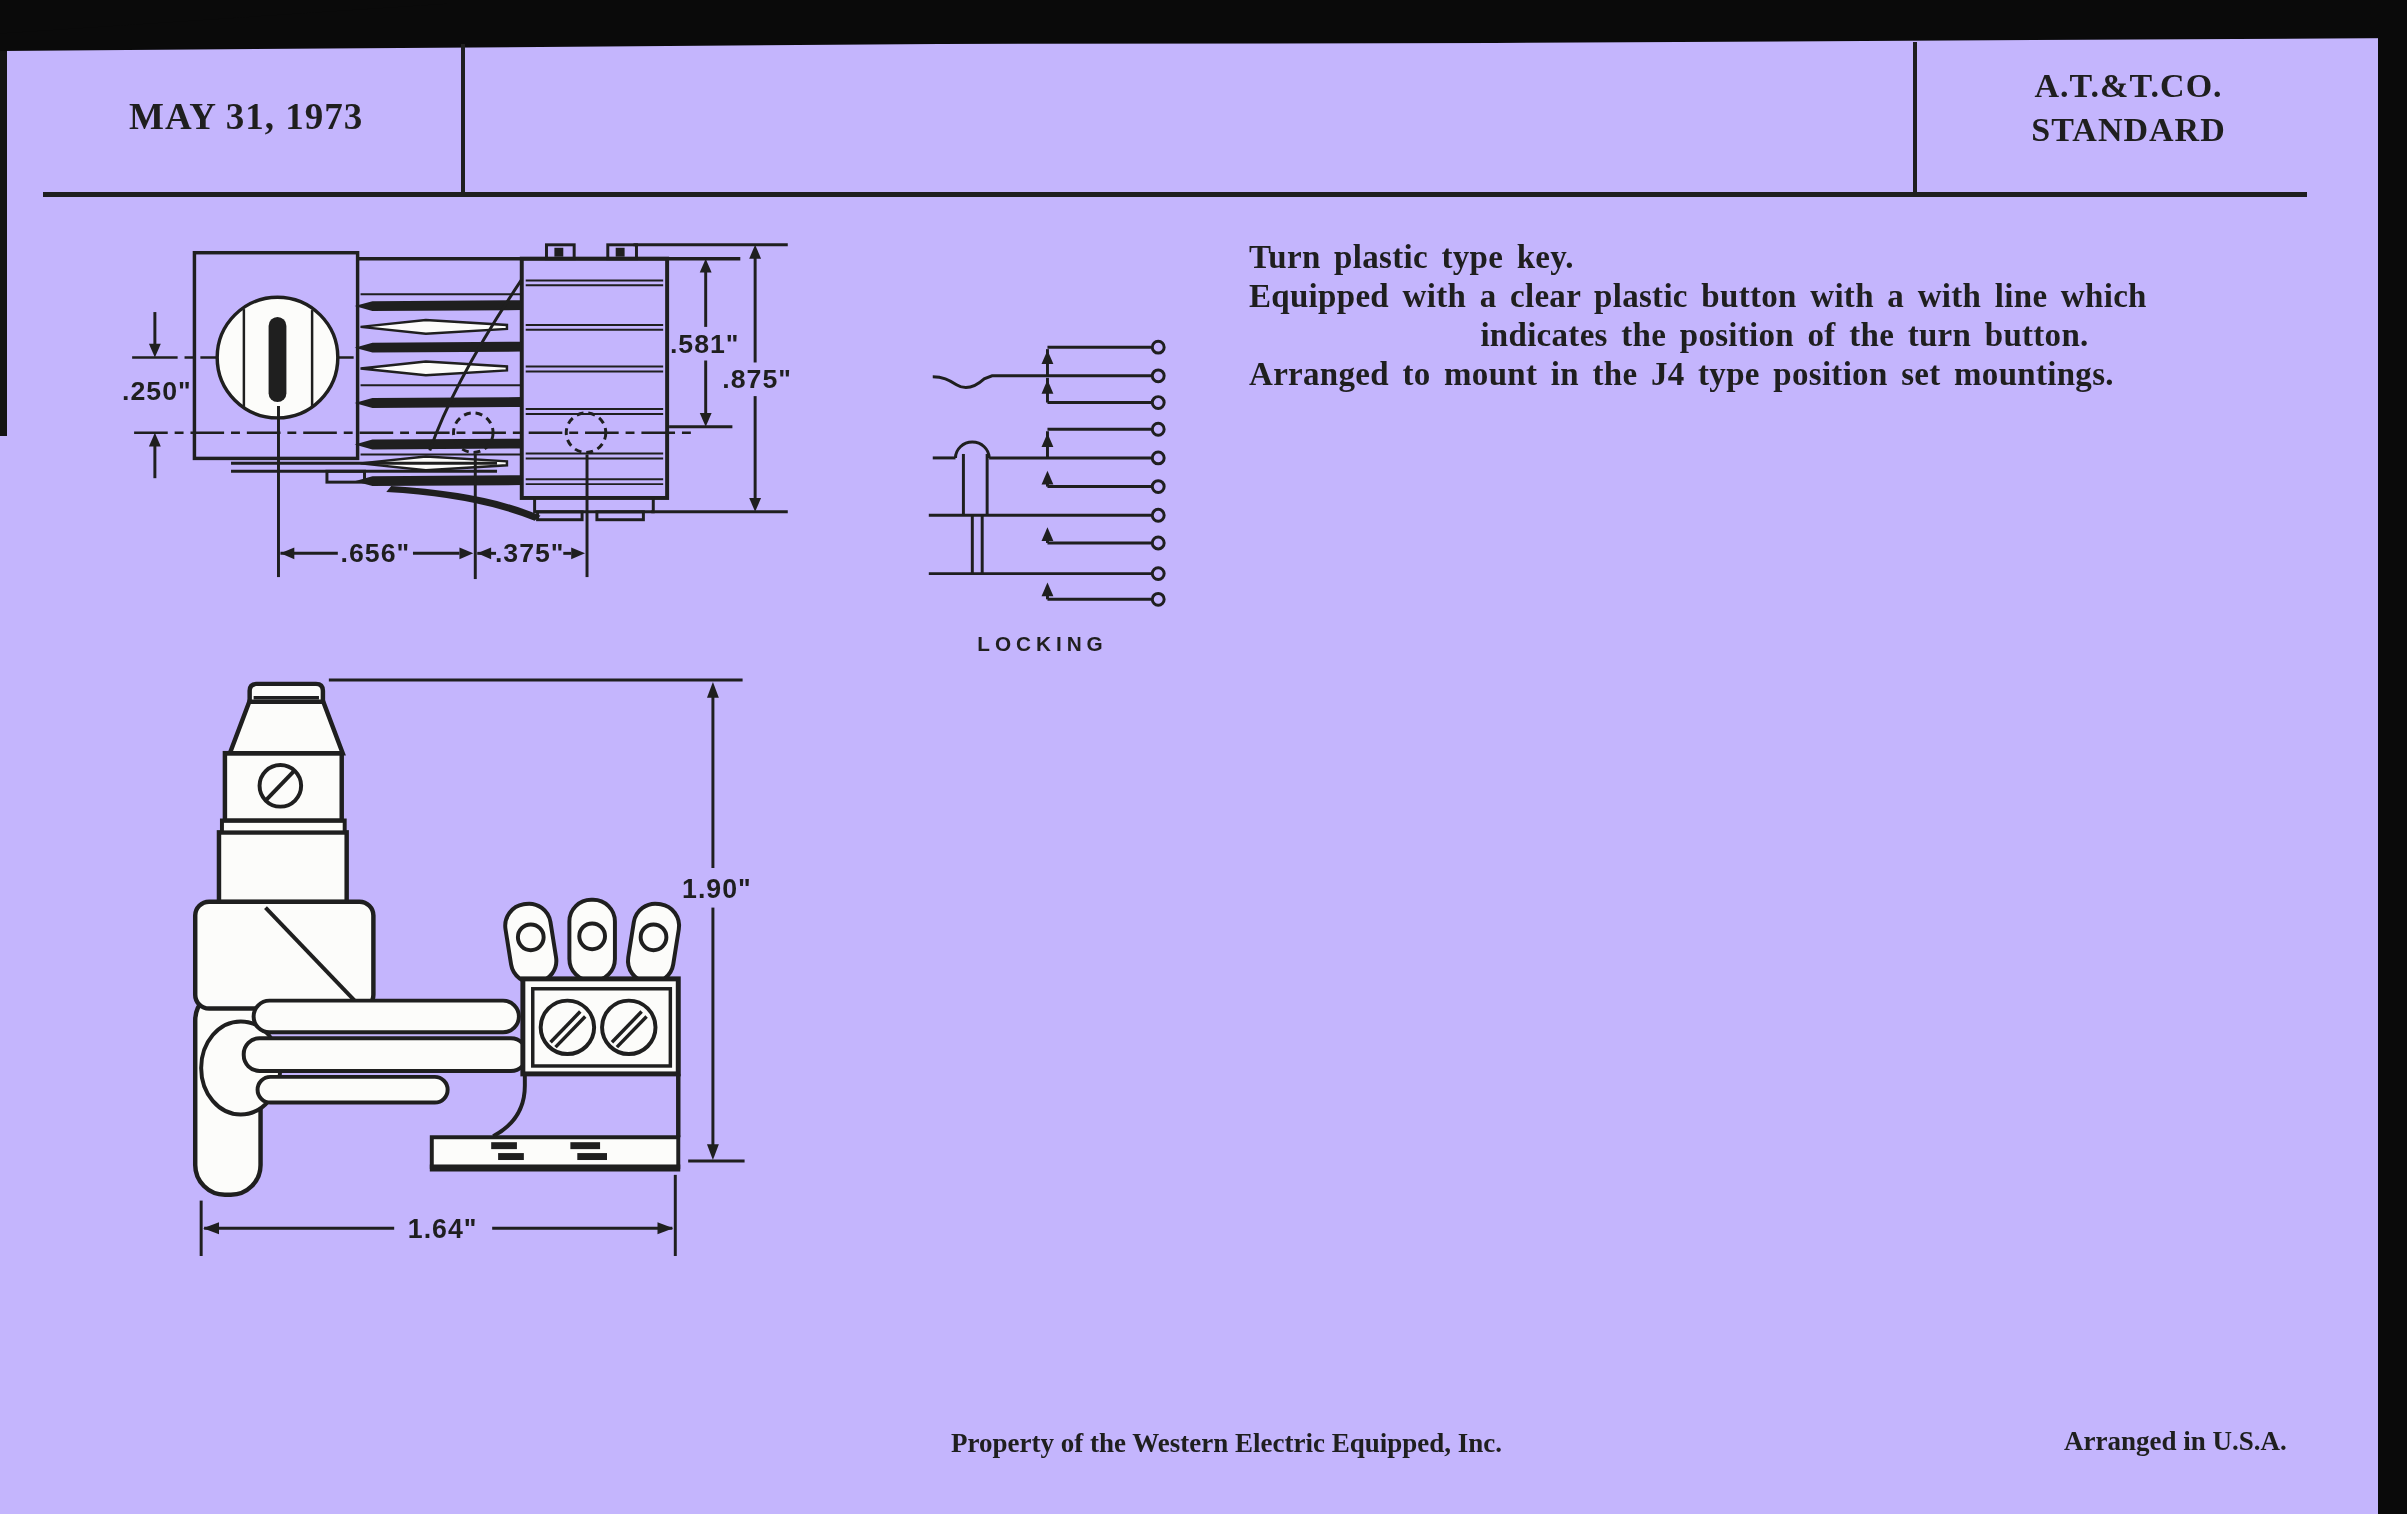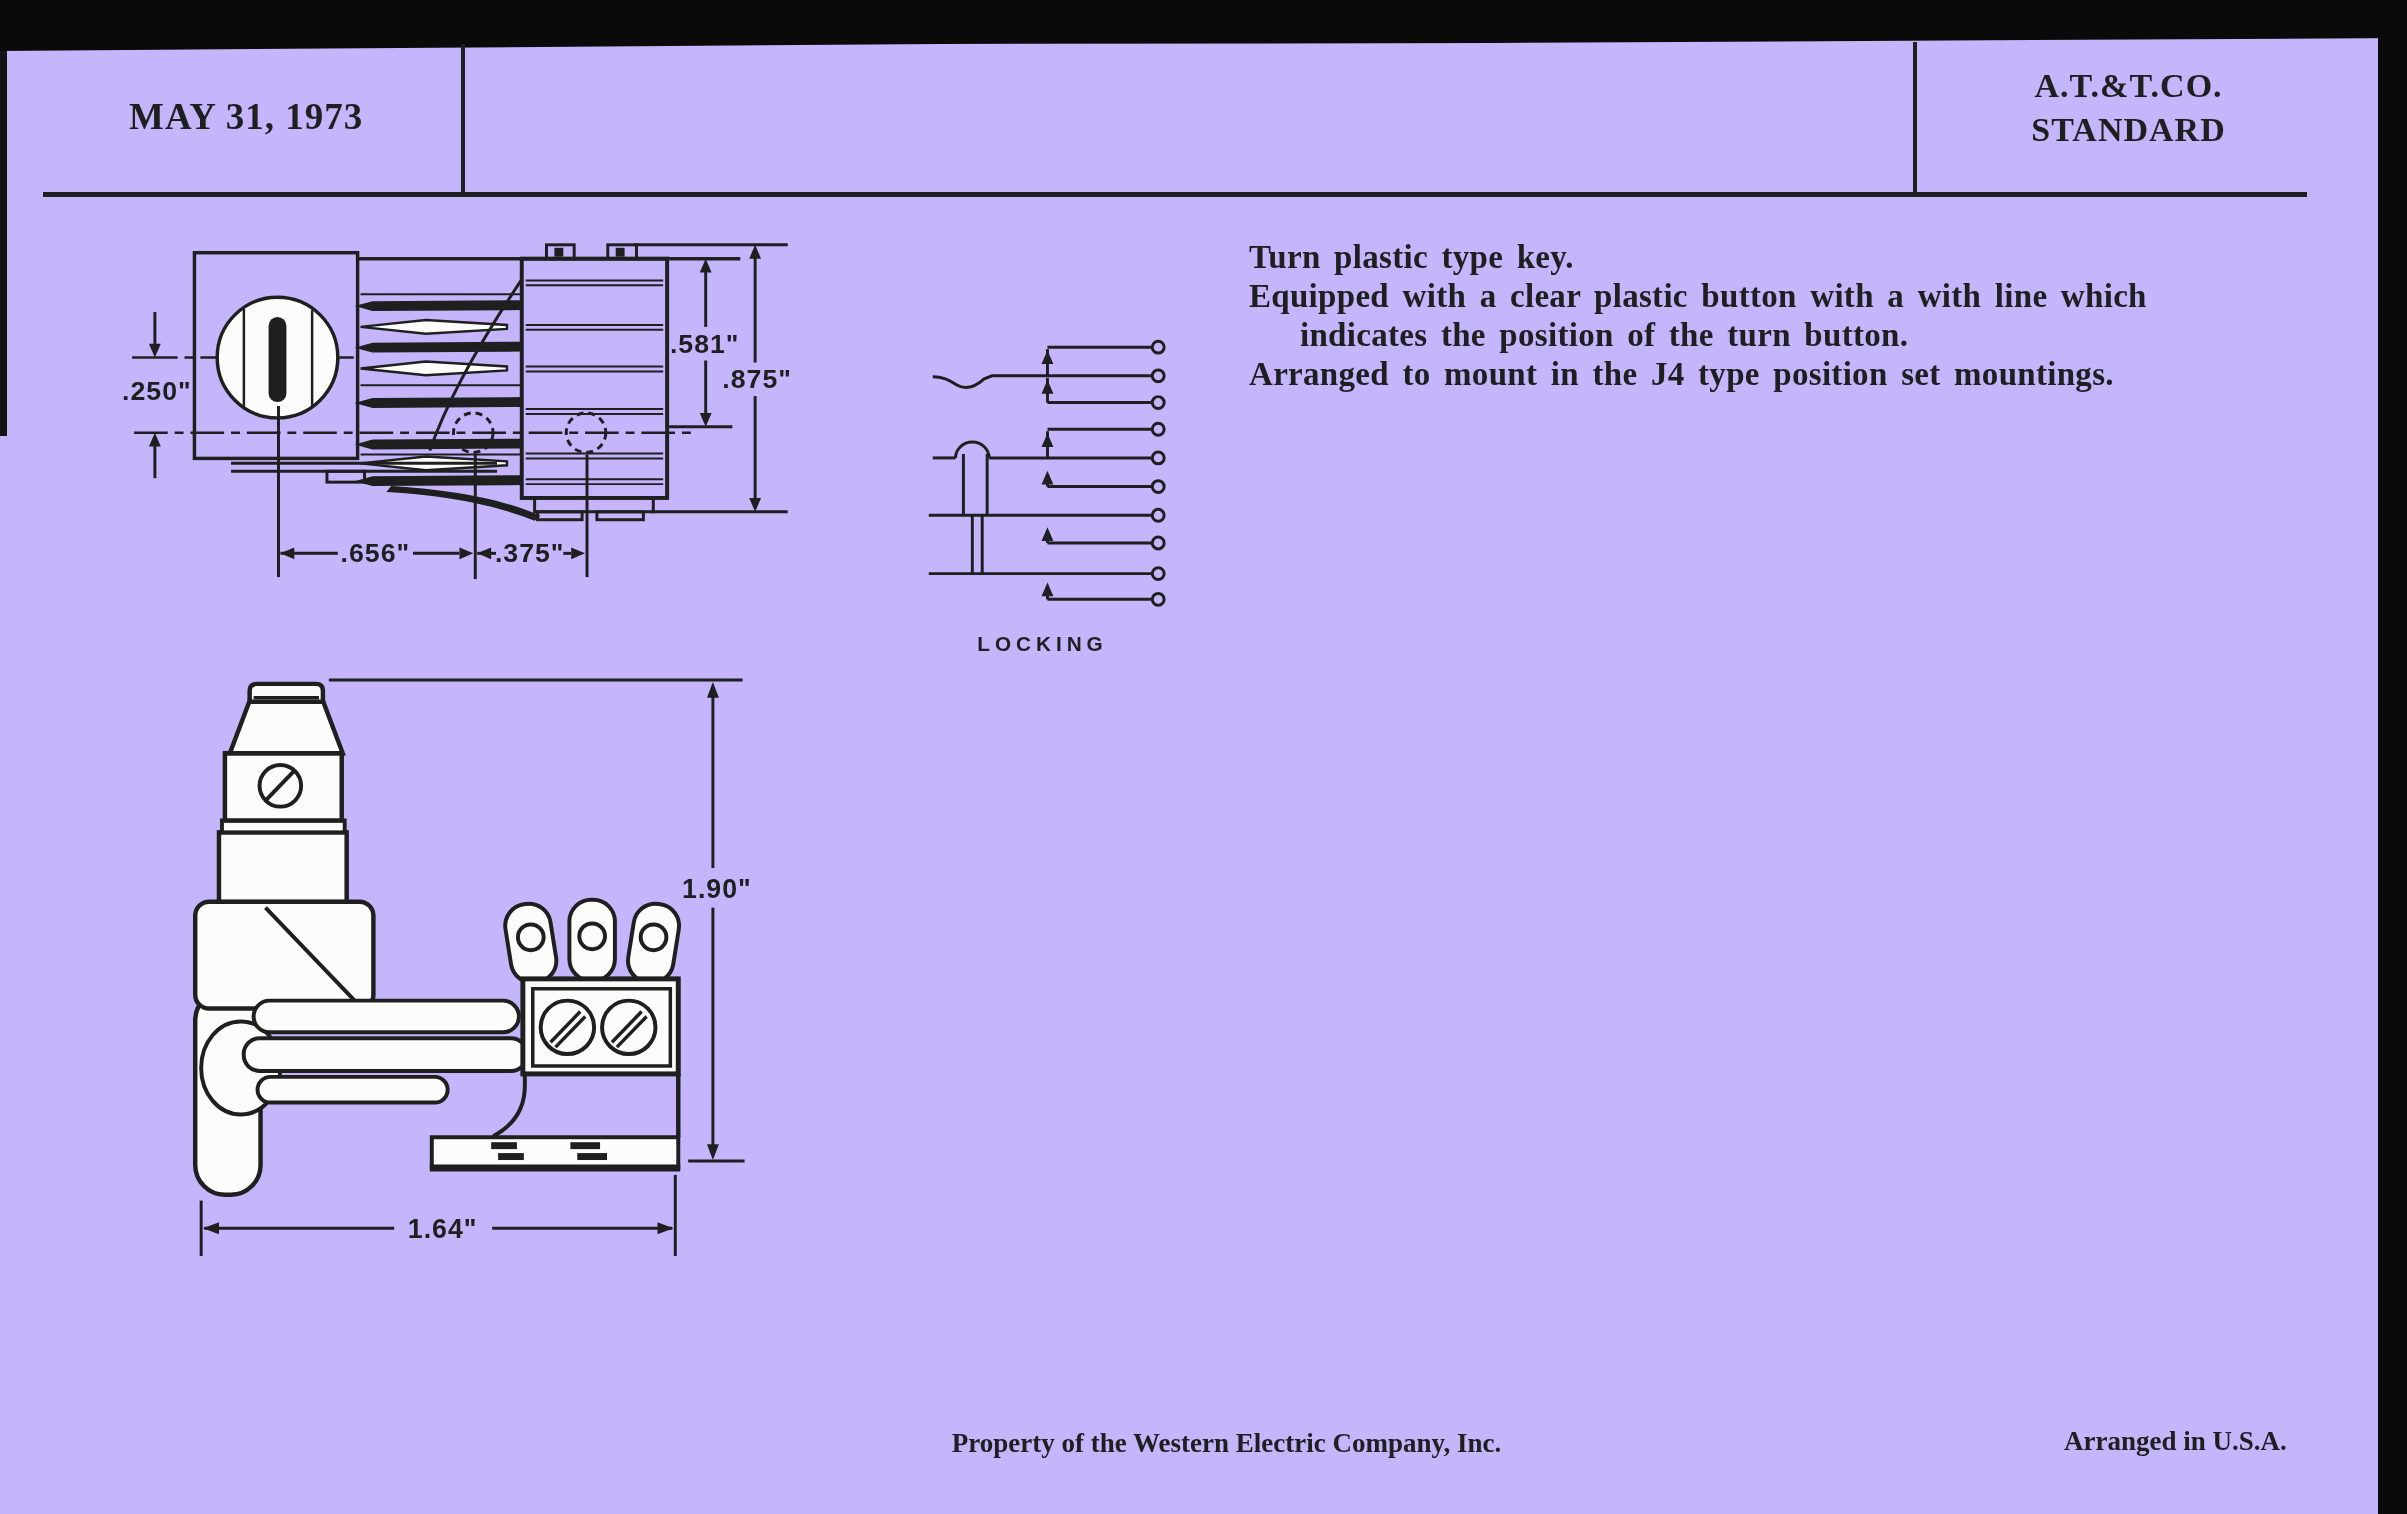--- a/index.html
+++ b/index.html
@@ -15,21 +15,21 @@
   .edge-left{left:0;top:1117px;width:7px;height:398px;background:#141414;}
   .vrule{position:absolute;width:4px;background:#1f1f1f;}
   .hrule{position:absolute;height:5px;background:#1f1f1f;}
   .header-date{left:129px;top:95px;font-size:37px;font-weight:bold;letter-spacing:1px;}
   .page-title{left:1000px;top:55px;width:376px;font-size:56px;font-weight:bold;letter-spacing:1px;text-align:center;}
   .org{position:absolute;left:1990px;width:277px;text-align:center;font-size:34px;font-weight:bold;letter-spacing:1px;}
   .org1{top:67px;} .org2{top:111px;}
   .desc{position:absolute;left:1249px;top:238px;width:1020px;font-size:33px;font-weight:bold;
         line-height:39px;letter-spacing:0.3px;word-spacing:5px;}
   .desc .line{white-space:pre;}
-  .desc .indent{padding-left:51px;}
+  .desc .indent{padding-left:51px;text-align:center;}
   .footer-left{left:900px;top:1428px;width:653px;text-align:center;font-size:27px;font-weight:bold;}
   .footer-right{left:2064px;top:1426px;font-size:27px;font-weight:bold;}
   svg{position:absolute;overflow:visible;}
   svg text{font-family:"Liberation Sans",sans-serif;font-weight:bold;fill:#1f1f1f;}
   .dimtxt{font-size:27px;letter-spacing:1px;}
   .captxt{font-size:21px;letter-spacing:5px;}
 </style>
 </head>
 <body>
 
@@ -269,17 +269,17 @@
     <g fill="#1f1f1f">
       <polygon points="720,688 714,704 726,704"></polygon>
       <polygon points="720,1171 714,1155 726,1155"></polygon>
       <polygon points="205,1240 221,1234 221,1246"></polygon>
       <polygon points="680,1240 664,1234 664,1246"></polygon>
     </g>
     <text class="dimtxt" x="724" y="906" text-anchor="middle">1.90"</text>
     <text class="dimtxt" x="447" y="1250" text-anchor="middle">1.64"</text>
   </svg>
 
-  <div class="t footer-left">Property of the Western Electric Company, Inc.</div>
+  <div class="t footer-left">Property of the Western Electric Equipped, Inc.</div>
   <div class="t footer-right">Arranged in U.S.A.</div>
 
 </div>
 
 
 </body></html>

